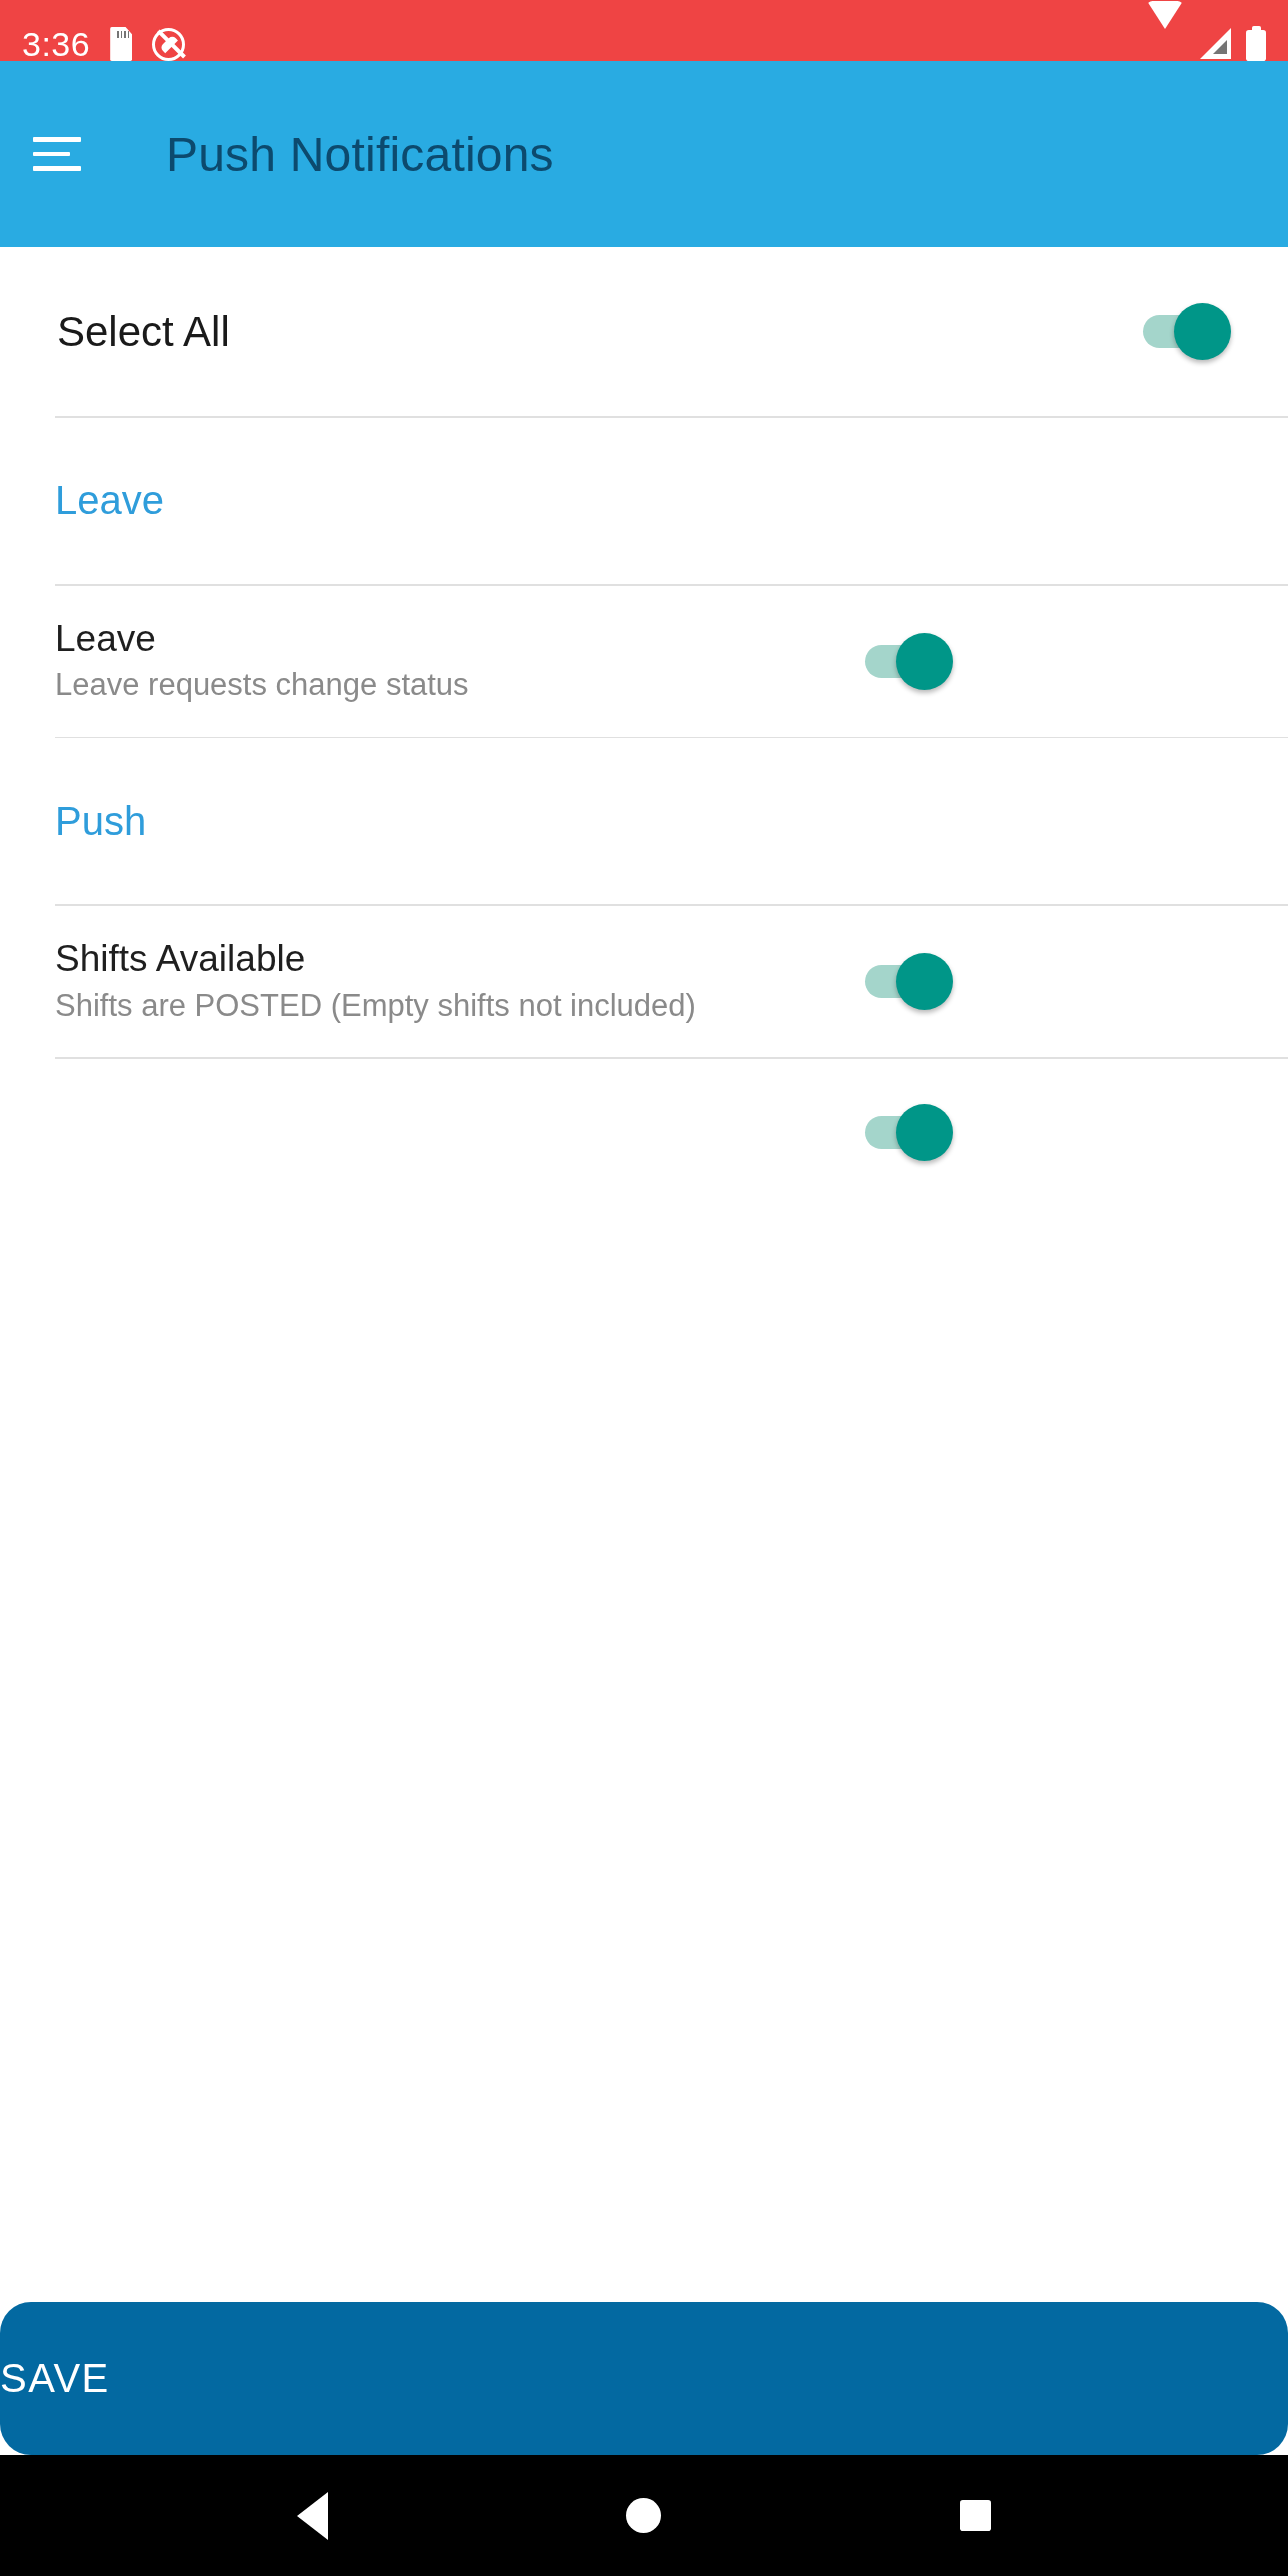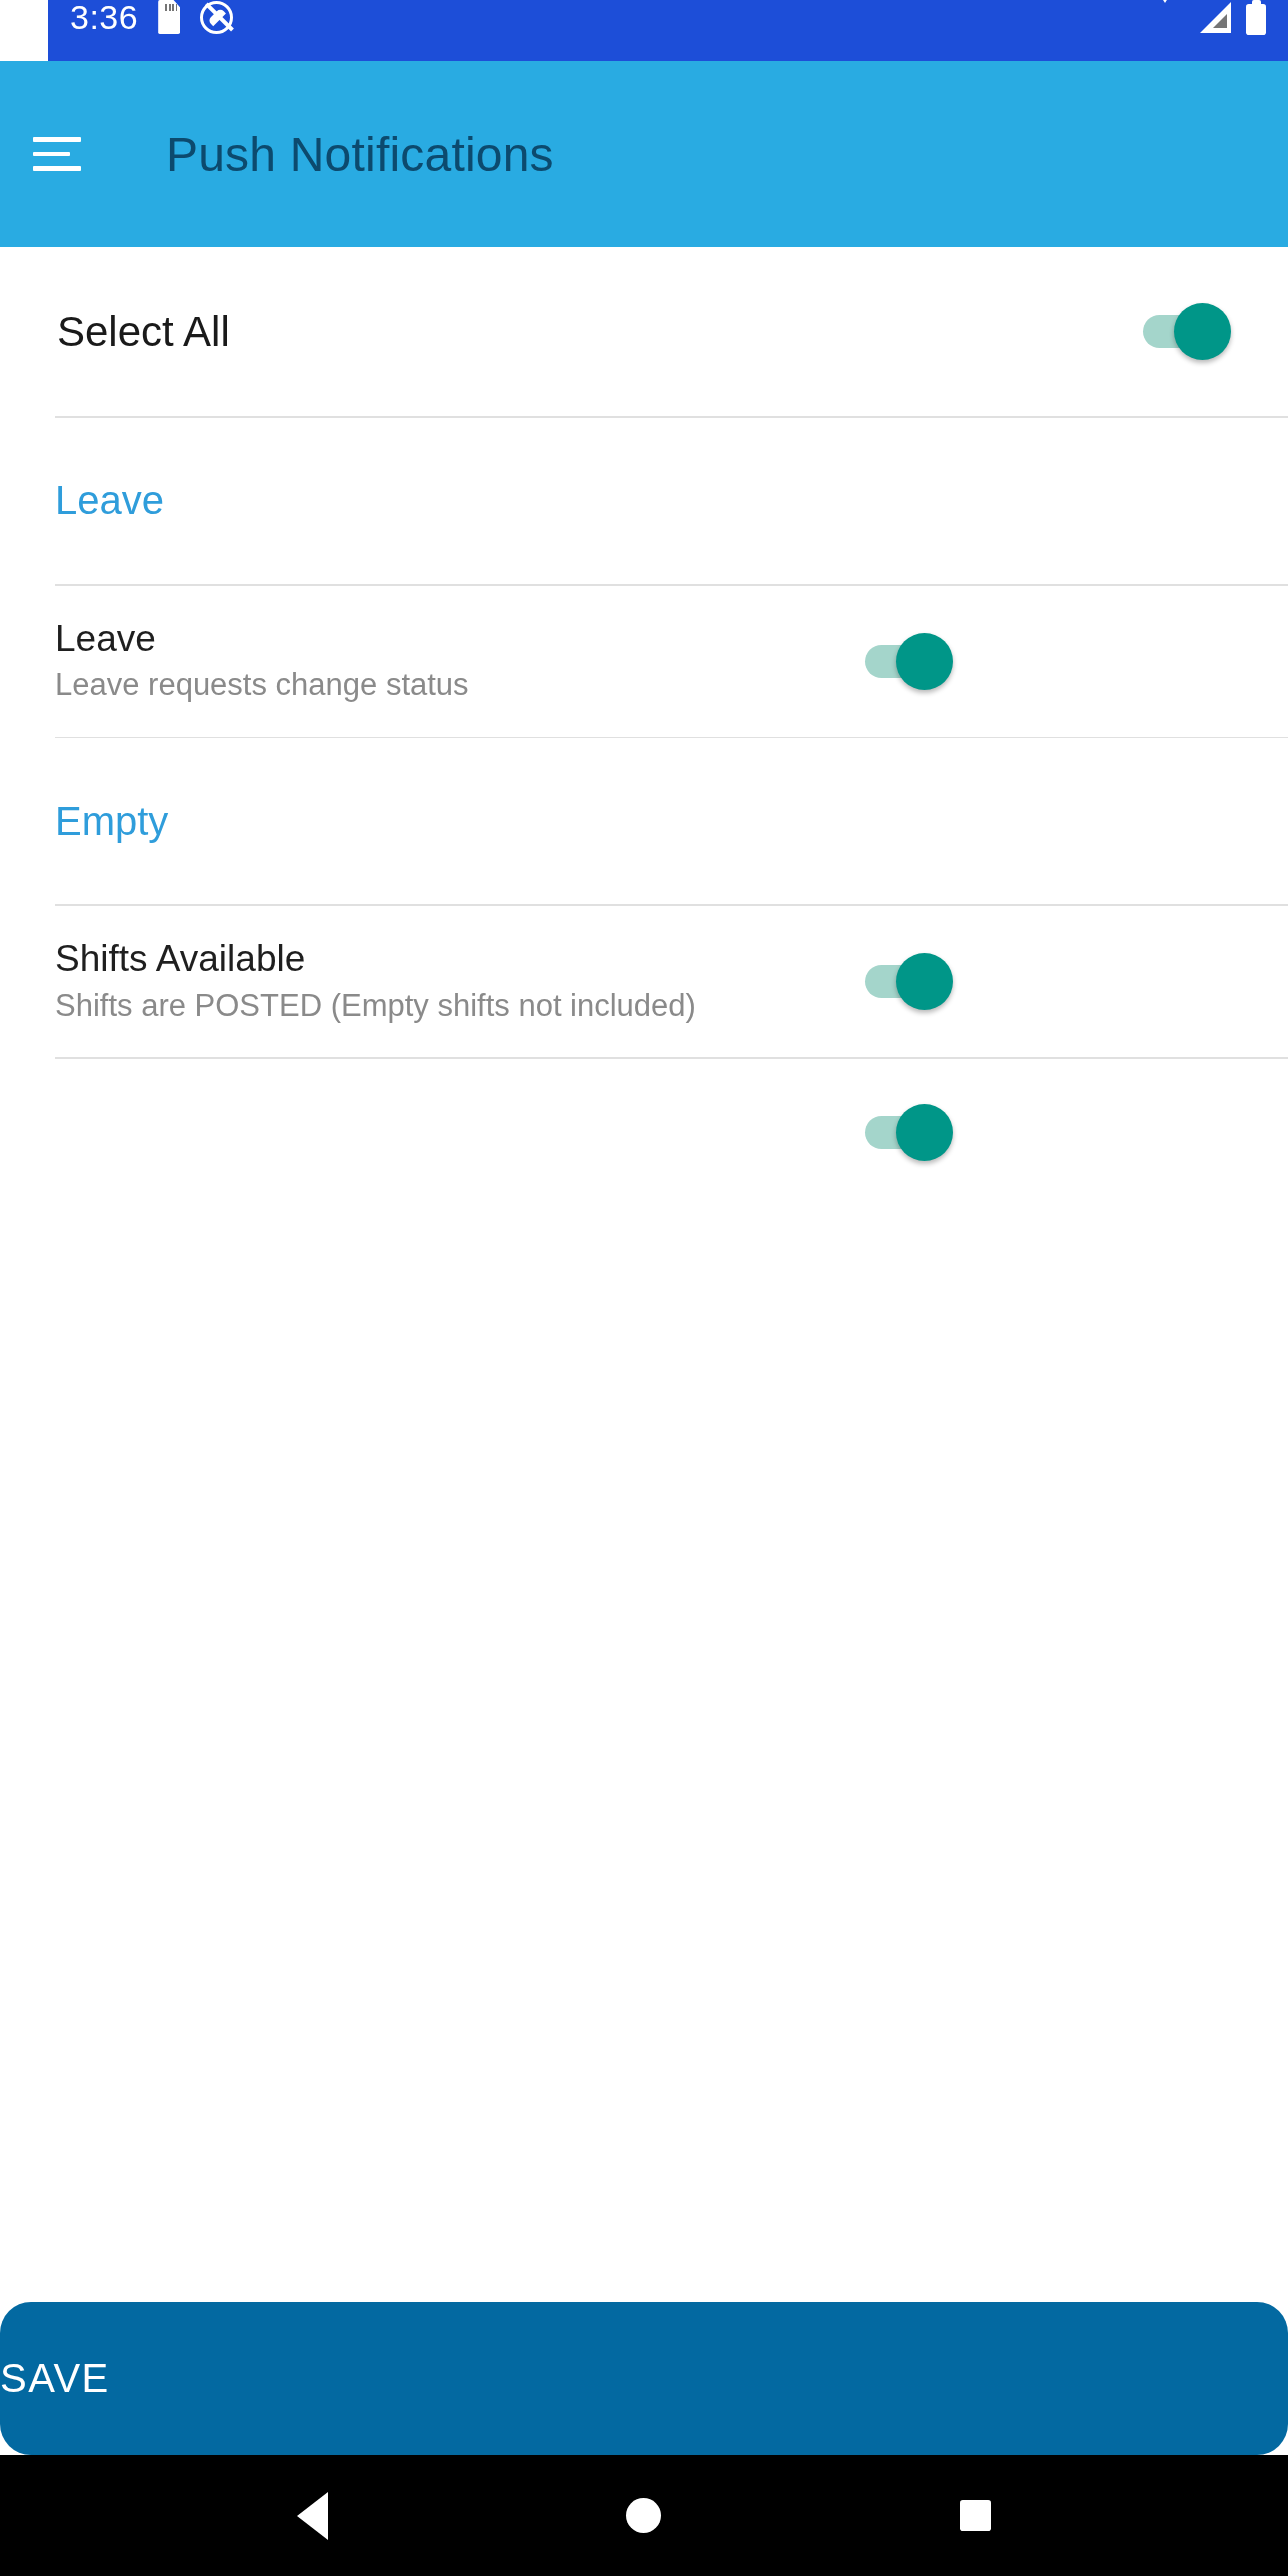--- a/index.html
+++ b/index.html
@@ -6,22 +6,22 @@
   html, body {
     width:1288px; height:2576px;
     background:#ffffff;
     font-family:"Liberation Sans", sans-serif;
     overflow:hidden;
   }
   .phone { position:relative; width:1288px; height:2576px; background:#ffffff; display:flex; flex-direction:column; }
 
   
   .status-bar {
-    height:61px; background:#1d4ed8; flex:0 0 61px;
-    display:flex; align-items:flex-start; padding:0 22px;margin-left:48px;
+    height:61px; background:#ef4444; flex:0 0 61px;
+    display:flex; align-items:flex-end; padding:0 22px;
   }
   .status-left { display:flex; align-items:center; gap:20px; }
   .status-time { color:#ffffff; font-size:34px; letter-spacing:0.5px; line-height:1; }
   .status-right { margin-left:auto; display:flex; align-items:center; gap:14.7px; }
   .icon-sdcard { width:22px; height:34px; position:relative; }
   .icon-sdcard .body {
     position:absolute; left:0; top:0; width:22px; height:34px; background:#ffffff;
     clip-path: polygon(0 0, 70% 0, 100% 22%, 100% 100%, 0 100%);
     border-radius:1.8px;
   }
@@ -182,21 +182,21 @@
       <div class="switch-cell">
         <div class="switch">
           <span class="track"></span>
           <span class="thumb"></span>
         </div>
       </div>
     </div>
     <div class="divider"></div>
 
     <div class="section-header">
-      <span class="title">Empty</span>
+      <span class="title">Push</span>
     </div>
     <div class="divider"></div>
 
     <div class="list-row">
       <div class="texts">
         <div class="t-title">Shifts Available</div>
         <div class="t-sub">Shifts are POSTED (Empty shifts not included)</div>
       </div>
       <div class="switch-cell">
         <div class="switch">

